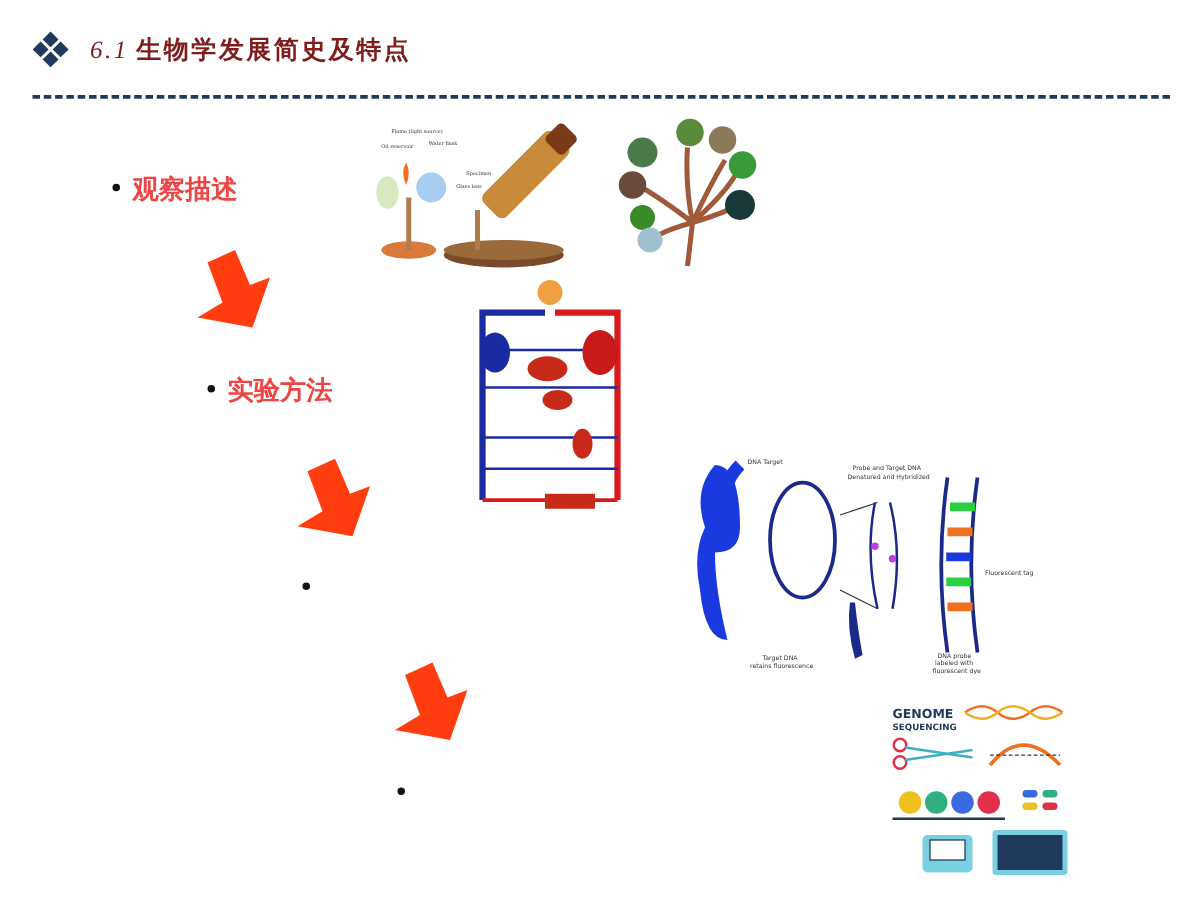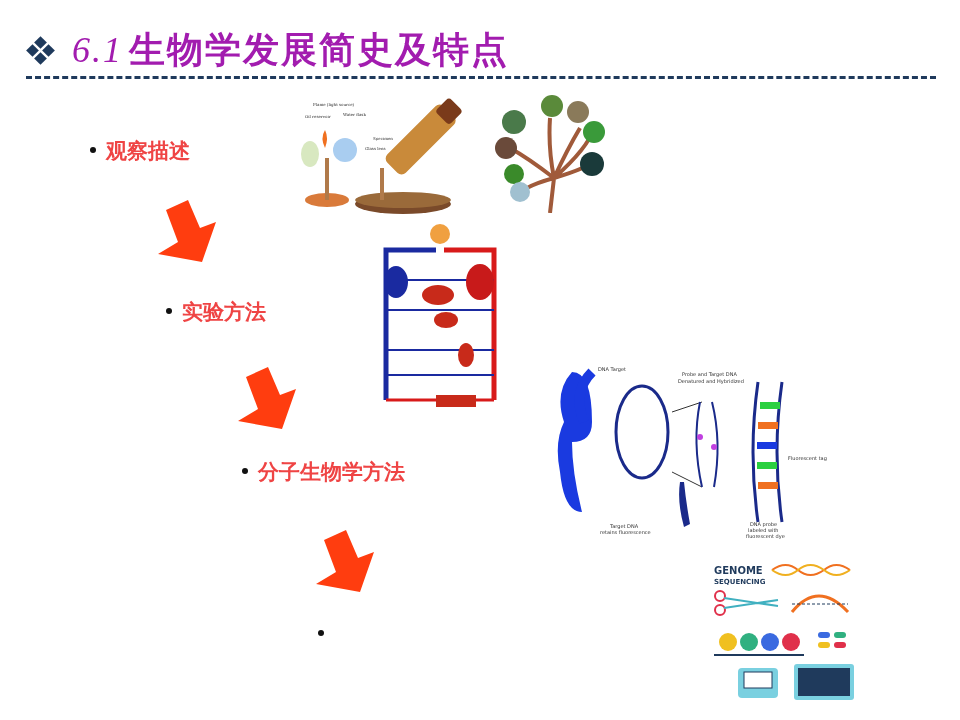--- a/index.html
+++ b/index.html
@@ -1,21 +1,21 @@
 <!DOCTYPE html>
 <html><head>
 <meta charset="utf-8">
 <style>
   html, body { margin: 0; padding: 0; background: #ffffff; }
   body { width: 960px; height: 720px; position: relative; overflow: hidden;
          font-family: "DejaVu Serif", "Liberation Serif", serif; }
   .title-wrap { position: absolute; left: 28px; top: 26px; display: flex; align-items: center; }
   .title-diamond { width: 26px; height: 26px; position: relative; margin-right: 18px; }
   .title-diamond span { position: absolute; width: 9px; height: 9px; background: #1f3a5c; transform: rotate(45deg); }
-  .title-text { font-size: 36px; font-weight: bold; color: #a21caf; letter-spacing: 2px; }
+  .title-text { font-size: 20px; font-weight: bold; color: #7f1d1d; letter-spacing: 2px; }
   .title-num { font-style: italic; font-weight: normal; margin-right: 6px; font-family: "Liberation Serif", serif; }
   .divider { position: absolute; left: 26px; top: 76px; width: 910px; height: 0;
              border-top: 3px dashed #1f3a5c; }
   .bullet { position: absolute; font-size: 21px; font-weight: bold; color: #ef4444;
             font-family: "DejaVu Sans", "Liberation Sans", sans-serif; white-space: nowrap; }
   .bullet .dot { display: inline-block; width: 6px; height: 6px; background: #111; border-radius: 50%;
                  vertical-align: middle; margin-right: 10px; position: relative; top: -2px; }
   .arrow { position: absolute; width: 66px; height: 66px; }
   .img { position: absolute; }
 </style>
@@ -35,21 +35,21 @@
 </div>
 <div class="divider"></div>
 
 <div class="bullet" style="left:90px; top:137px;">
   <span class="dot"></span><span>观察描述</span>
 </div>
 <div class="bullet" style="left:166px; top:298px;">
   <span class="dot"></span><span>实验方法</span>
 </div>
 <div class="bullet" style="left:242px; top:458px;">
-  <span class="dot"></span><span>分子生物学方法</span>
+  <span class="dot"></span>
 </div>
 <div class="bullet" style="left:318px; top:622px;">
   <span class="dot"></span>
 </div>
 
 <svg class="arrow" style="left:152px; top:198px;" viewBox="0 0 66 66">
   <polygon points="14,12 36,2 48,30 64,24 50,64 6,56 26,44" fill="#ff3d0f"></polygon>
 </svg>
 <svg class="arrow" style="left:232px; top:365px;" viewBox="0 0 66 66">
   <polygon points="14,12 36,2 48,30 64,24 50,64 6,56 26,44" fill="#ff3d0f"></polygon>

